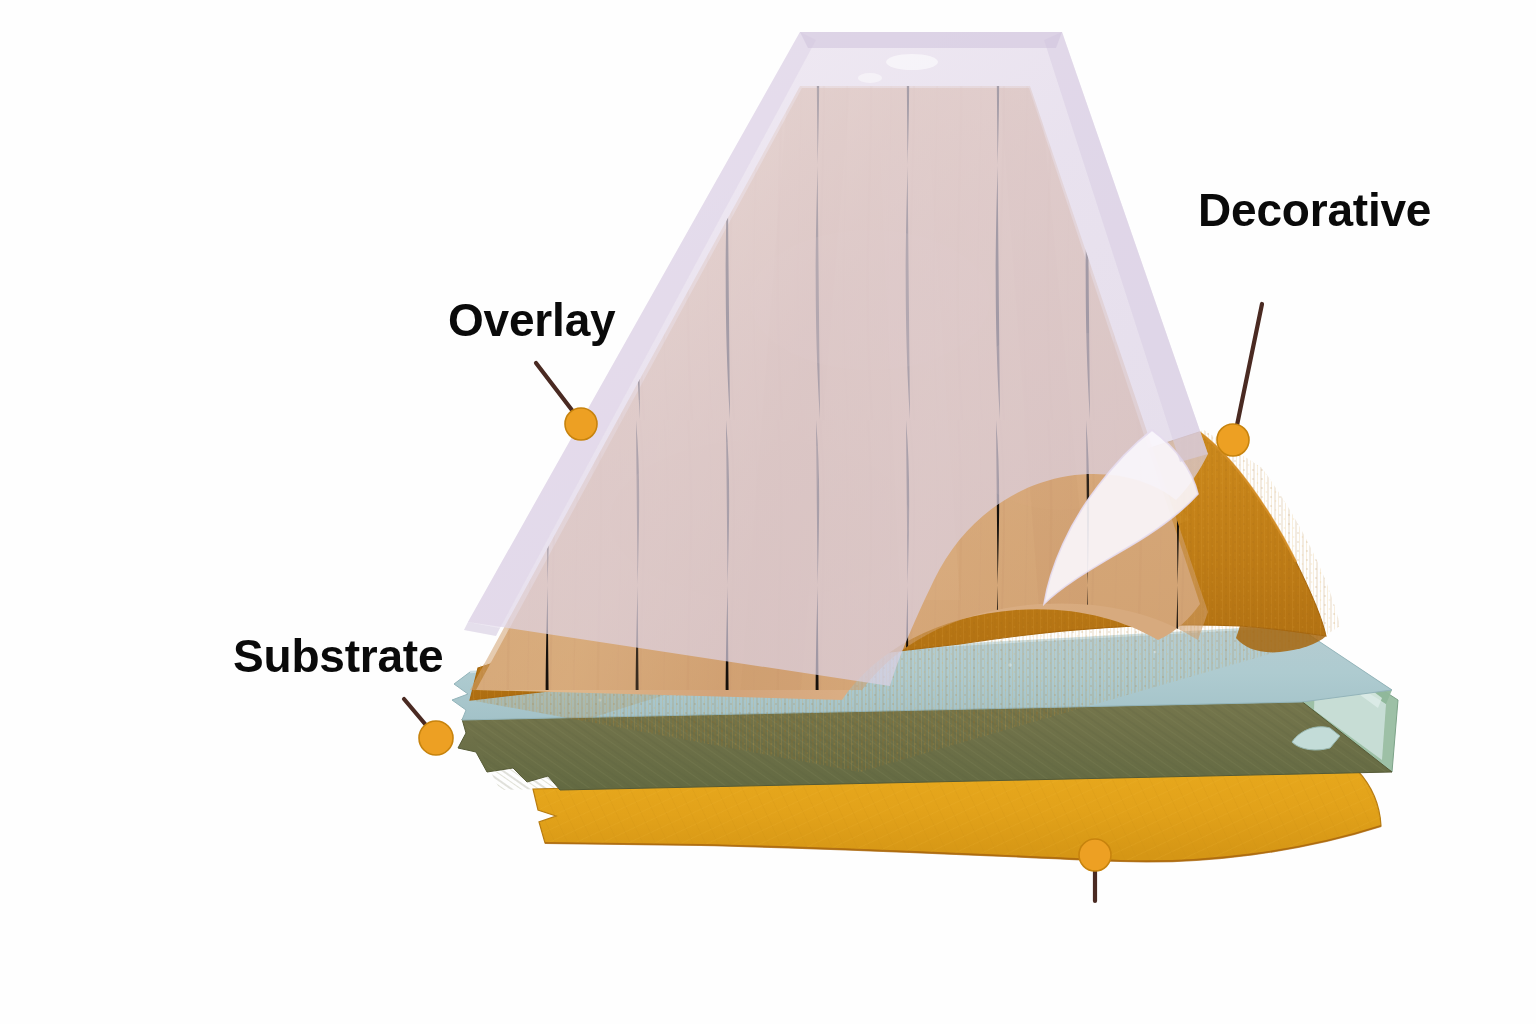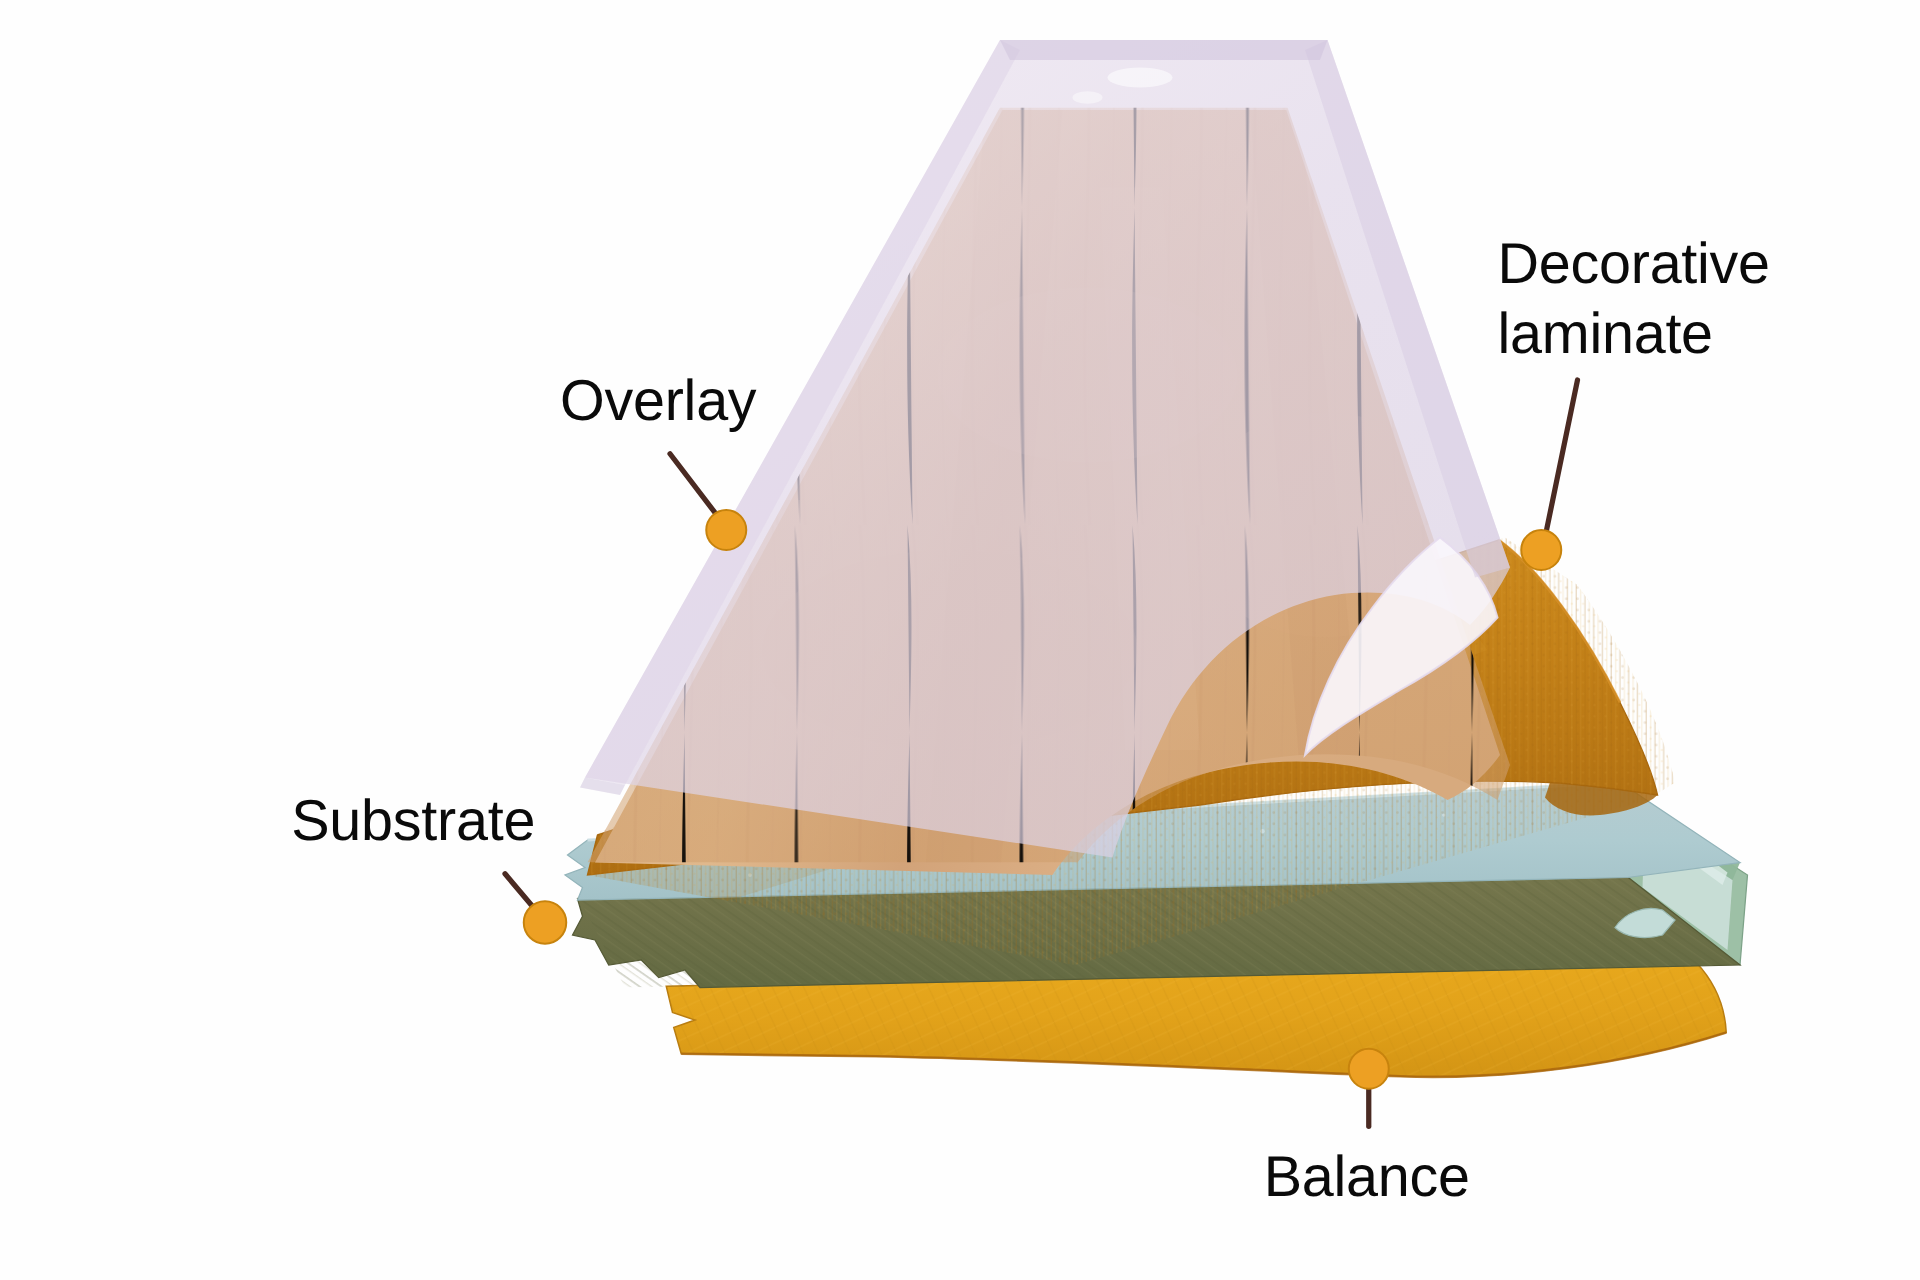--- a/index.html
+++ b/index.html
@@ -28,21 +28,21 @@
     width: 1536px;
     height: 1024px;
     display: block;
   }
   .callout-label {
     position: absolute;
     color: #0a0a0a;
     font-family: "Liberation Sans", sans-serif;
     font-size: 46px;
     line-height: 1.22;
-    font-weight: 400;
+    font-weight: 700;
     letter-spacing: -0.2px;
     white-space: pre;
     user-select: none;
   }
   #label-overlay      { left: 448px; top: 292px; }
   #label-decorative   { left: 1198px; top: 182px; }
   #label-substrate    { left: 233px; top: 628px; text-align: right; }
   #label-balance      { left: 1011px; top: 913px; }
 </style>
 </head>
@@ -335,19 +335,18 @@
       <line x1="404" y1="699" x2="431" y2="731" stroke="#4a2a22" stroke-width="4.2" stroke-linecap="round"></line>
       <circle cx="436" cy="738" r="17" fill="#eda023" stroke="#c7830d" stroke-width="1.6"></circle>
 
       <line x1="1095" y1="901" x2="1095" y2="866" stroke="#4a2a22" stroke-width="4.2" stroke-linecap="round"></line>
       <circle cx="1095" cy="855" r="16" fill="#eda023" stroke="#c7830d" stroke-width="1.6"></circle>
     </g>
   </svg>
 
   <div class="callout-label" id="label-overlay">Overlay</div>
 
-  <div class="callout-label" id="label-decorative"><span>Decorative</span><br><span>laminate</span></div>
+  <div class="callout-label" id="label-decorative"><span>Decorative</span><br></div>
 
   <div class="callout-label" id="label-substrate">Substrate</div>
 
-  <div class="callout-label" id="label-balance">Balance</div>
 
 </div>
 
 </body></html>

